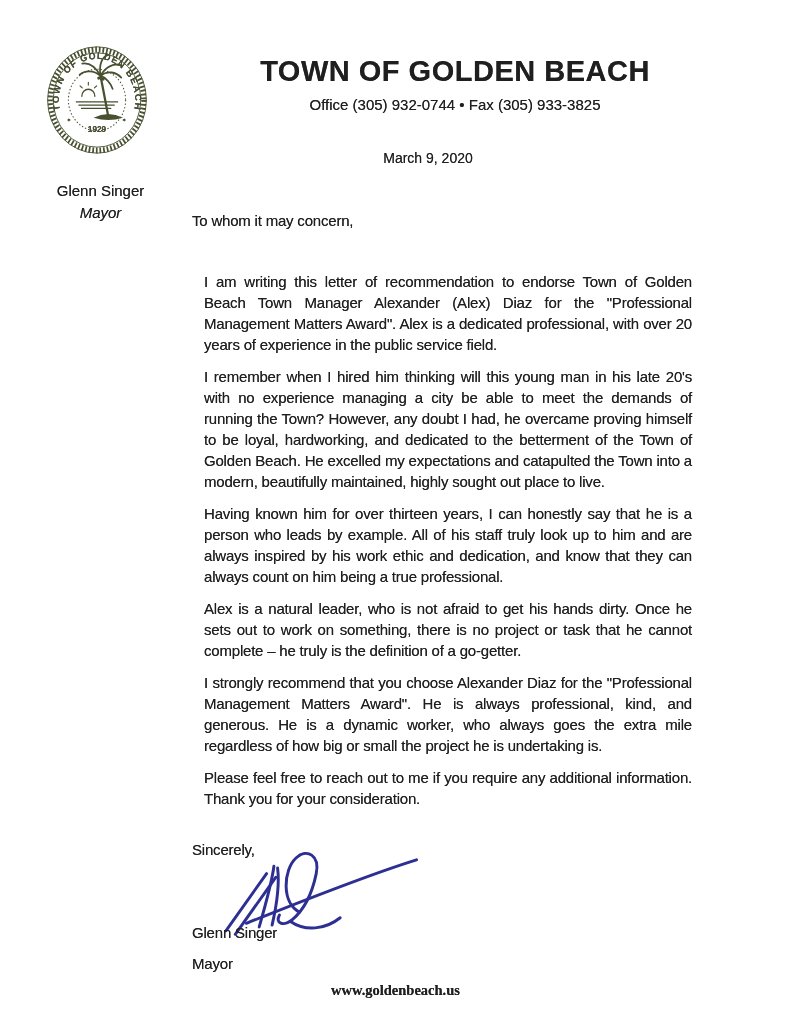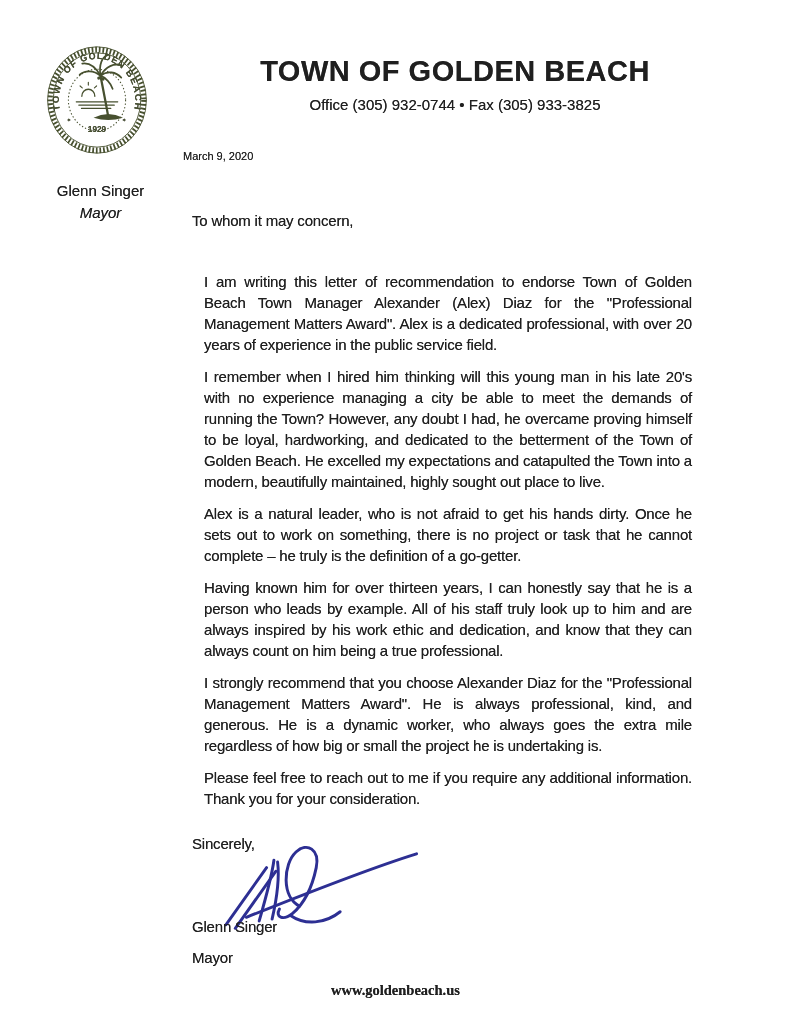--- a/index.html
+++ b/index.html
@@ -29,42 +29,42 @@
     font-size:29px;font-weight:bold;letter-spacing:.5px;line-height:1.1;
     margin-bottom:7px;
   }
   .header-address{
     font-size:15px;font-weight:bold;line-height:1.35;
   }
   .header-contact{
     font-size:15px;font-weight:normal;line-height:1.35;
   }
   .date-line{
-    position:absolute;left:183px;top:150px;width:490px;text-align:left;
-    font-size:11px;
+    position:absolute;left:183px;top:150px;width:490px;text-align:center;
+    font-size:14px;
   }
 
   
   .sender-block{
     position:absolute;left:38px;top:181px;width:125px;text-align:center;
     font-size:15px;line-height:1.3;
   }
   .sender-title{font-style:italic;margin-top:2px;}
 
   
   .letter-body{
     position:absolute;left:192px;top:210px;width:500px;
     font-size:15px;line-height:21px;letter-spacing:-0.2px;
   }
   .salutation{margin:0 0 40px 0;}
   .letter-body p{
     margin:0 0 11px 12px;
     text-align:justify;
   }
-  .closing{margin-top:24px;}
+  .closing{margin-top:30px;}
   .signature-svg{
     display:block;
     margin:-14px 0 0 18px;
     width:218px;height:92px;
   }
   .signer-name{margin-top:-16px;}
   .signer-title{margin-top:10px;}
 
   
   .footer{
@@ -126,22 +126,22 @@
 
   <div class="sender-block">
     <div class="sender-name">Glenn Singer</div>
     <div class="sender-title">Mayor</div>
   </div>
 
   <div class="letter-body">
     <div class="salutation">To whom it may concern,</div>
     <p>I am writing this letter of recommendation to endorse Town of Golden Beach Town Manager Alexander (Alex) Diaz for the "Professional Management Matters Award". Alex is a dedicated professional, with over 20 years of experience in the public service field.</p>
     <p>I remember when I hired him thinking will this young man in his late 20's with no experience managing a city be able to meet the demands of running the Town? However, any doubt I had, he overcame proving himself to be loyal, hardworking, and dedicated to the betterment of the Town of Golden Beach. He excelled my expectations and catapulted the Town into a modern, beautifully maintained, highly sought out place to live.</p>
+    <p>Having known him for over thirteen years, I can honestly say that he is a person who leads by example. All of his staff truly look up to him and are always inspired by his work ethic and dedication, and know that they can always count on him being a true professional.</p>
     <p>Alex is a natural leader, who is not afraid to get his hands dirty. Once he sets out to work on something, there is no project or task that he cannot complete – he truly is the definition of a go-getter.</p>
-    <p>Having known him for over thirteen years, I can honestly say that he is a person who leads by example. All of his staff truly look up to him and are always inspired by his work ethic and dedication, and know that they can always count on him being a true professional.</p>
     <p>I strongly recommend that you choose Alexander Diaz for the "Professional Management Matters Award". He is always professional, kind, and generous. He is a dynamic worker, who always goes the extra mile regardless of how big or small the project he is undertaking is.</p>
     <p>Please feel free to reach out to me if you require any additional information. Thank you for your consideration.</p>
     <div class="closing">Sincerely,</div>
 
     <svg class="signature-svg" viewBox="0 0 218 100">
       <g fill="none" stroke="#2d2f93" stroke-width="3.2" stroke-linecap="round">
         <path d="M 8,92 L 52,30"></path>
         <path d="M 18,96 L 62,34"></path>
         <path d="M 44,88 C 52,60 58,38 60,22"></path>
         <path d="M 58,86 C 64,60 66,40 64,24"></path>

